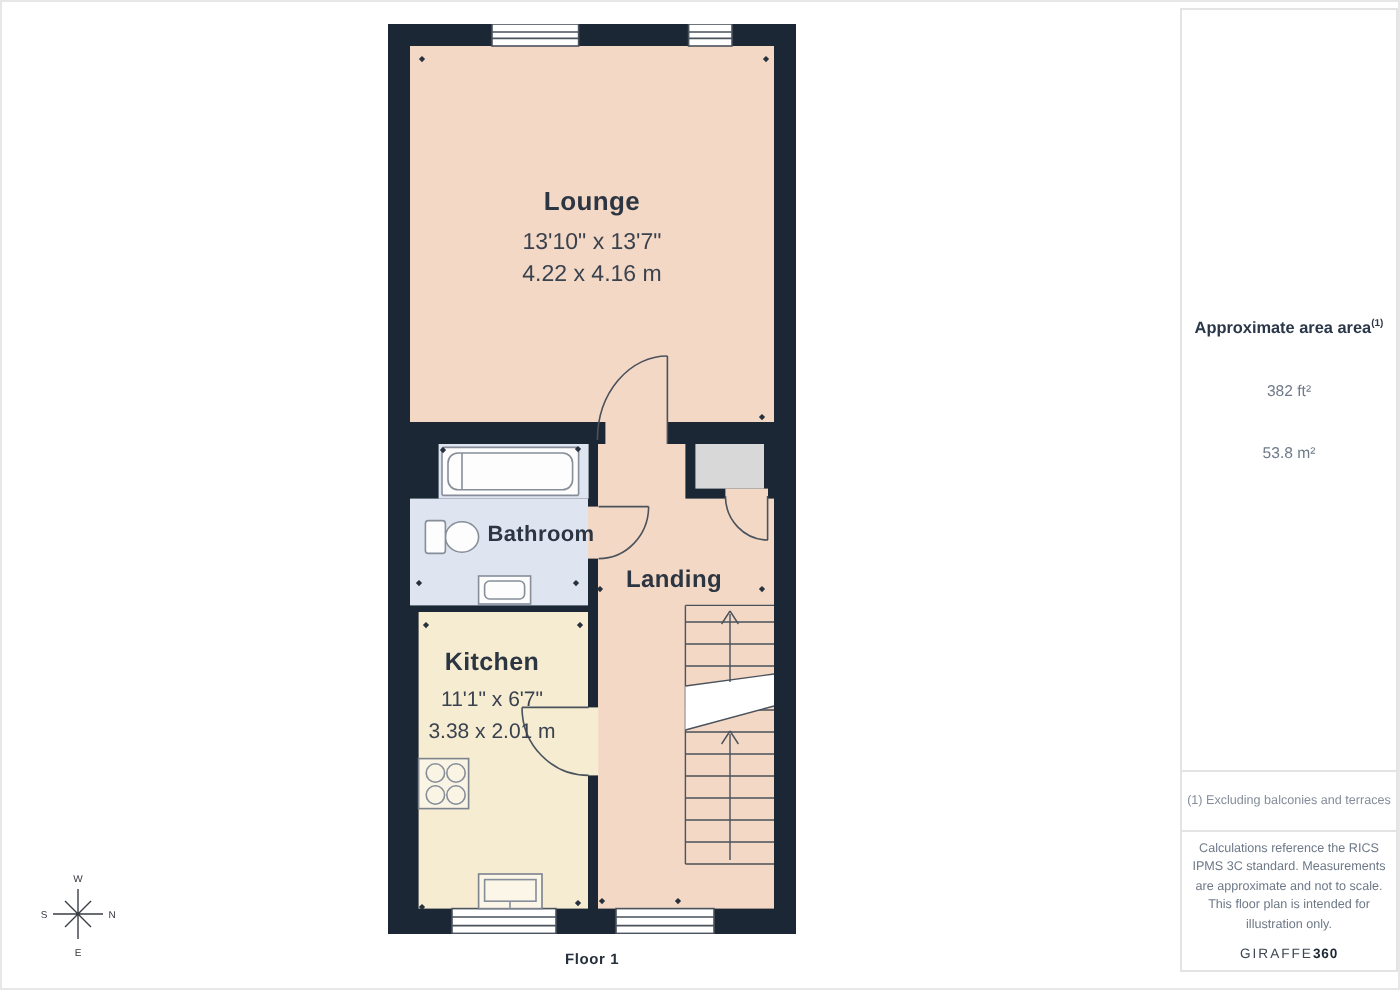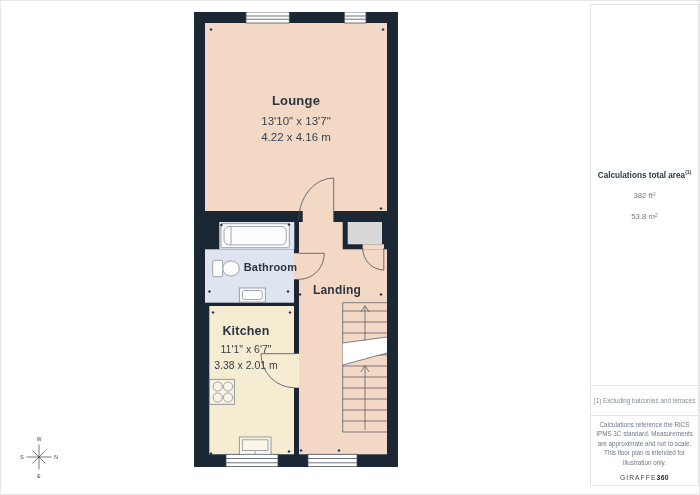--- a/index.html
+++ b/index.html
@@ -30,21 +30,21 @@
   
   #side-panel{
     position:absolute;left:589px;top:3px;width:109px;height:482px;
     border:1px solid #e4e4e4;box-sizing:border-box;background:#fff;
     display:flex;flex-direction:column;color:#2b3748;
   }
   .panel-sec1{height:384px;display:flex;flex-direction:column;justify-content:center;
     align-items:center;text-align:center;}
   .area-title{font-size:8.2px;font-weight:bold;color:#2b3748;}
   .area-title sup{font-size:5px;}
-  .area-val{font-size:7.8px;color:#707b8a;margin-top:12px;}
+  .area-val{font-size:7.8px;color:#707b8a;margin-top:22px;}
   .panel-sec2{height:29px;border-top:1px solid #e4e4e4;display:flex;align-items:center;
     justify-content:center;text-align:center;}
   .footnote{font-size:6.3px;color:#848d99;}
   .panel-sec3{flex:1;border-top:1px solid #e4e4e4;display:flex;flex-direction:column;
     align-items:center;justify-content:center;text-align:center;padding:4px 5px;box-sizing:border-box;}
   .disclaimer{font-size:6.3px;color:#6e7988;line-height:1.5;}
   .brand{margin-top:7px;font-size:6.8px;color:#3c4754;letter-spacing:1px;}
   .brand b{color:#1b2734;letter-spacing:.4px;}
 </style>
 </head>
@@ -166,33 +166,34 @@
       <text class="room-name" x="76.5" y="258.5" font-size="11" text-anchor="middle">Bathroom</text>
 
       <text class="room-name" x="143" y="281.5" font-size="12" text-anchor="middle">Landing</text>
 
       <text class="room-name" x="52" y="323" font-size="12.5" text-anchor="middle">Kitchen</text>
       <text class="room-dims" x="52" y="341" font-size="10.5" text-anchor="middle">11'1" x 6'7"</text>
       <text class="room-dims" x="52" y="357" font-size="10.5" text-anchor="middle">3.38 x 2.01 m</text>
     </svg>
   </div>
 
+  <div id="floor-label">Floor 1</div>
 
   <svg id="compass" viewBox="0 0 42 46" xmlns="http://www.w3.org/2000/svg">
     <path d="M21 11.5 V36.5 M8.5 24 H33.5 M14.5 17.5 L27.5 30.5 M14.5 30.5 L27.5 17.5"></path>
     <text x="21" y="8" text-anchor="middle">W</text>
     <text x="21" y="45" text-anchor="middle">E</text>
     <text x="4" y="26" text-anchor="middle">S</text>
     <text x="38" y="26" text-anchor="middle">N</text>
   </svg>
 
   <div id="side-panel">
     <div class="panel-sec1">
       <div class="area-title">
-        <span>Calculations total area</span><sup>(1)</sup>
+        <span>Approximate area area</span><sup>(1)</sup>
       </div>
       <div class="area-val">382 ft²</div>
       <div class="area-val">53.8 m²</div>
     </div>
     <div class="panel-sec2">
       <div class="footnote">(1) Excluding balconies and terraces</div>
     </div>
     <div class="panel-sec3">
       <div class="disclaimer">Calculations reference the RICS IPMS 3C standard. Measurements are approximate and not to scale. This floor plan is intended for illustration only.</div>
       <div class="brand">

